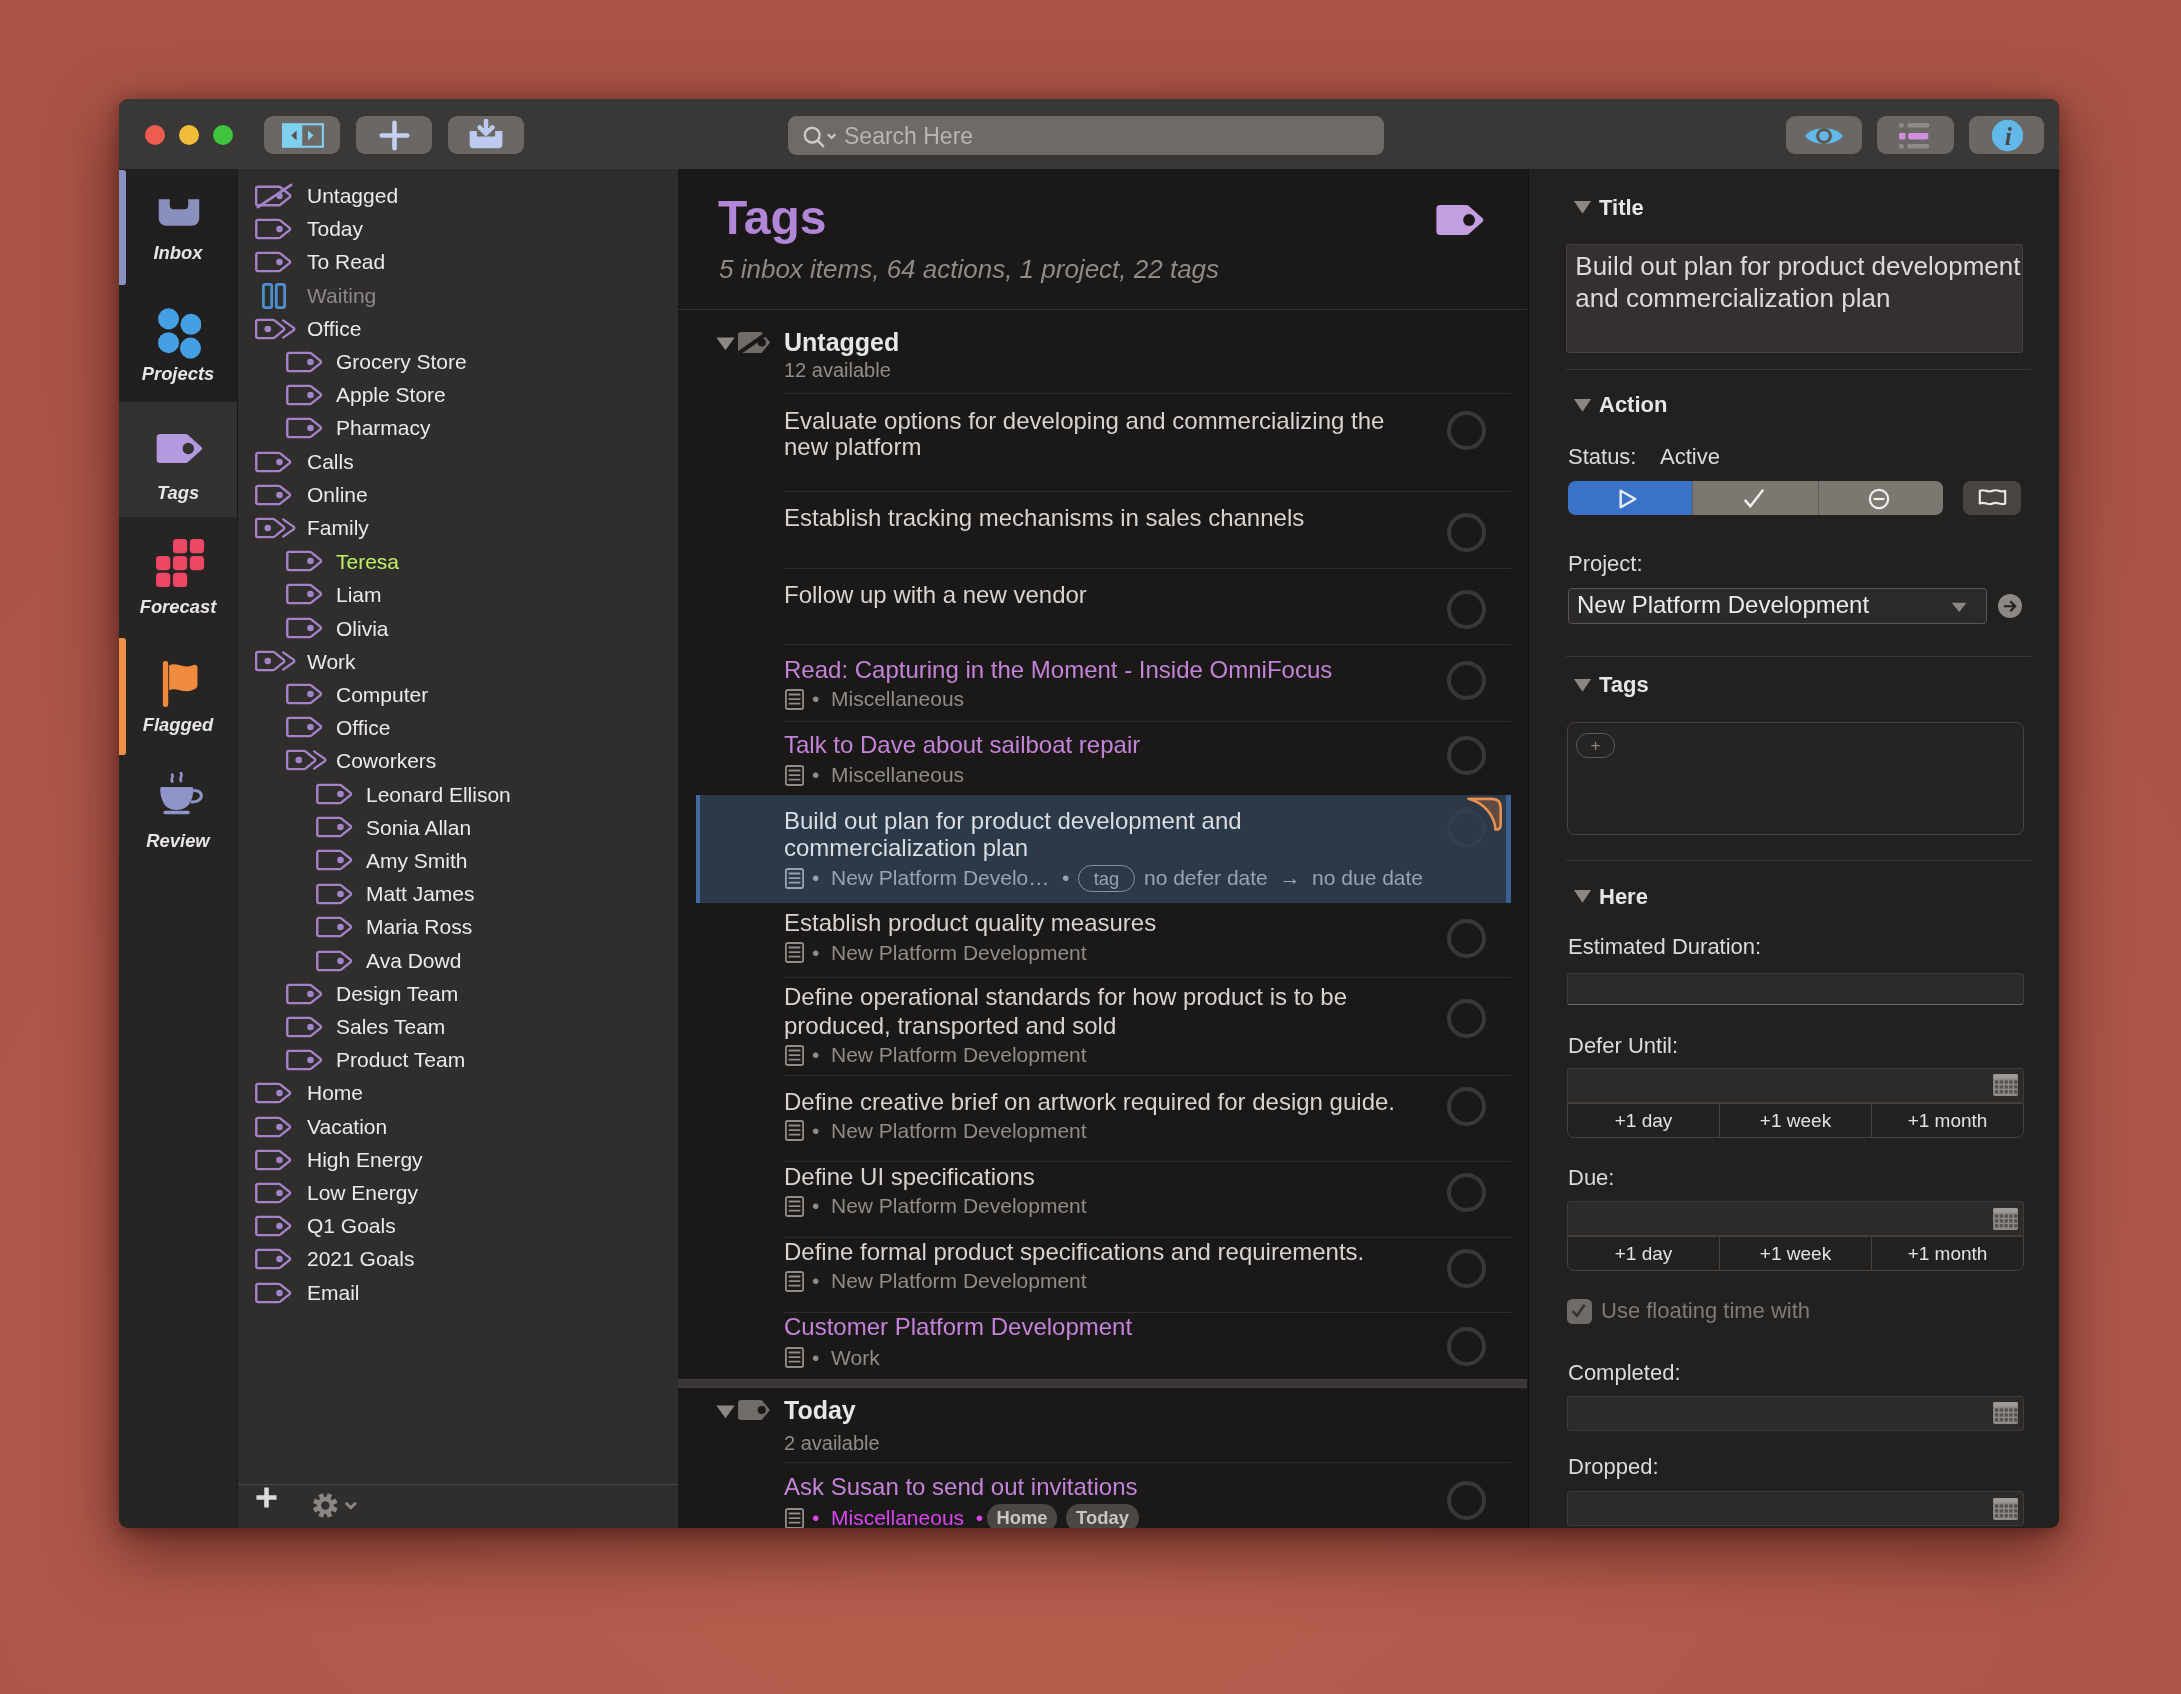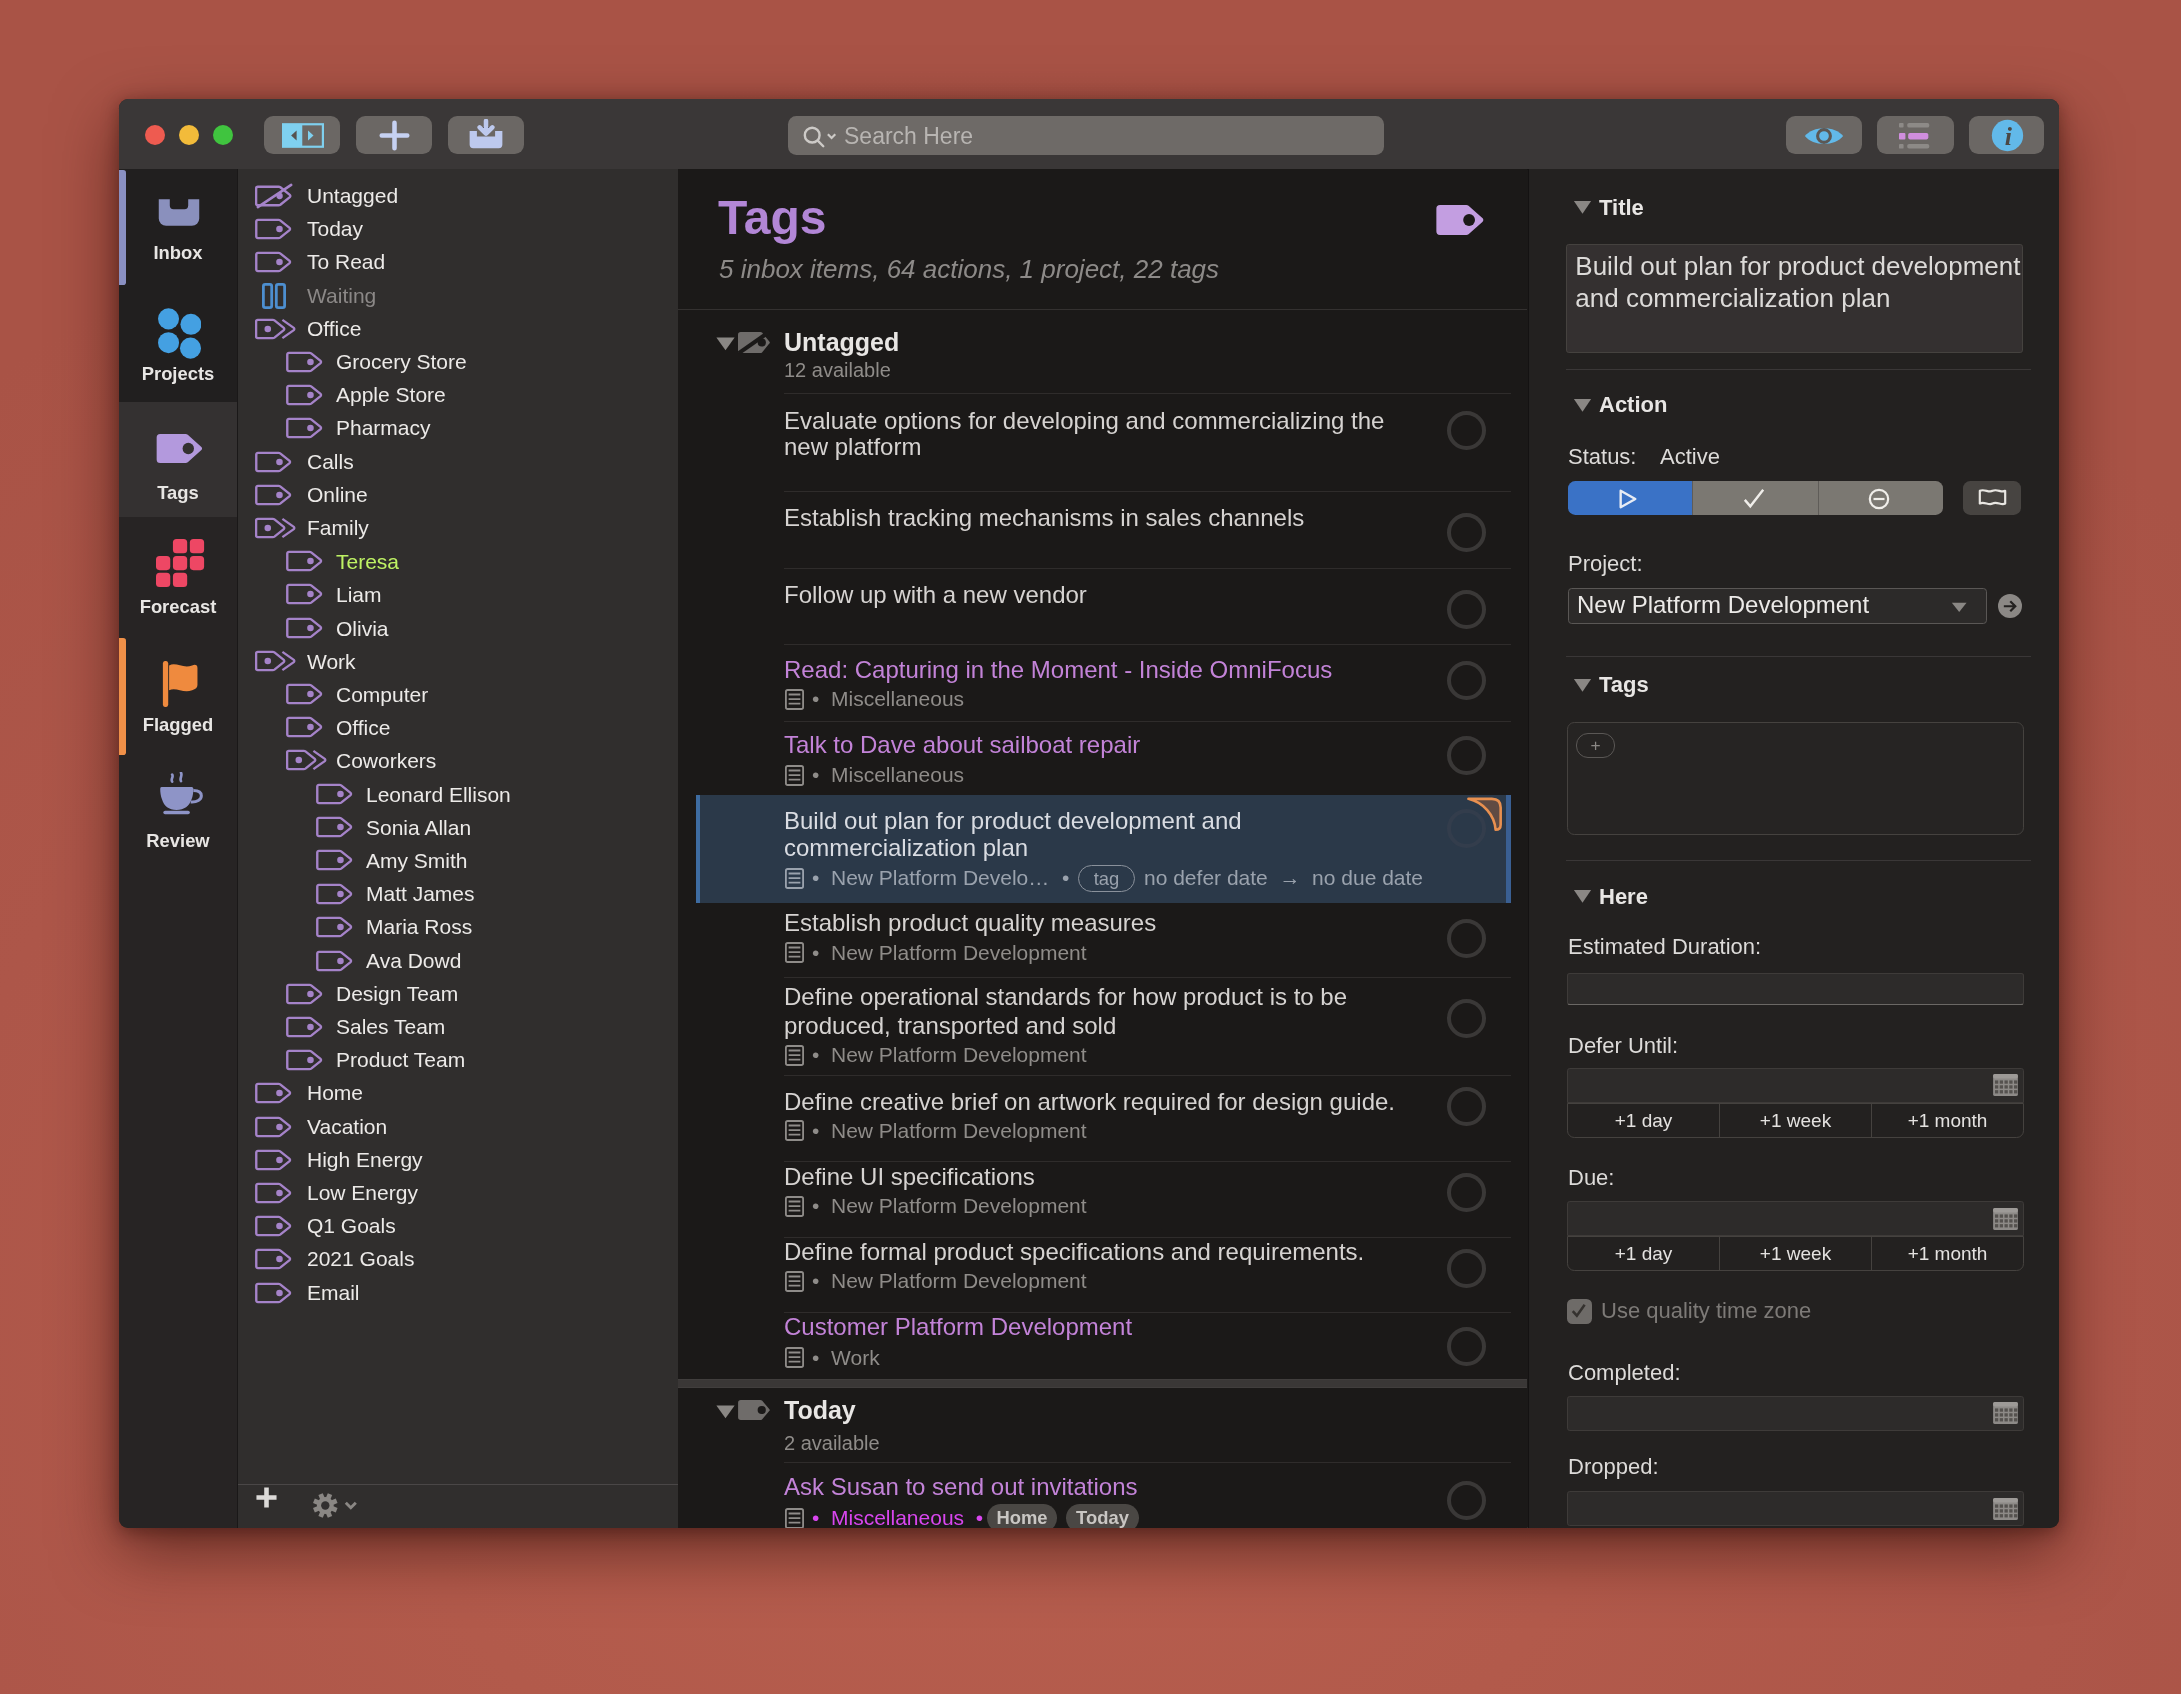--- a/index.html
+++ b/index.html
@@ -3,21 +3,21 @@
 html,body{margin:0;padding:0;}
 body{width:2181px;height:1694px;overflow:hidden;font-family:"Liberation Sans",sans-serif;
  background: radial-gradient(1561px 1286px at 46% 80%, #b85f4f 0%, #b25a4b 40%, #ad5649 70%, #a95346 100%);}
 .abs{position:absolute;}
 .win{position:absolute;left:119px;top:99px;width:1940px;height:1429px;background:#1b1918;
  border-radius:9.2px;box-shadow:0 23px 64px rgba(40,10,5,.55), 0 3.7px 16.5px rgba(40,10,5,.4), inset 0 0 0 0.9px rgba(255,255,255,.07);overflow:hidden;}
 .tb{position:absolute;left:0;top:0;width:1940px;height:70px;background:#3a3737;border-bottom:0.9px solid #161414;}
 .light{position:absolute;top:26px;width:20px;height:20px;border-radius:50%;}
 .tbtn{position:absolute;top:17.4px;height:38px;background:#6b6764;border-radius:9.2px;}
 .search{position:absolute;top:16.5px;left:669px;width:596px;height:39px;background:#6e6a67;border-radius:8.3px;}
-.persp{position:absolute;left:0;top:70px;width:118px;height:1359px;background:#272424;}
+.persp{position:absolute;left:0;top:70px;width:118px;height:1359px;background:#272424;font-style:italic;}
 .plabel{position:absolute;width:118px;text-align:center;font-weight:bold;font-size:18.4px;color:#e8e6e4;}
 .taglist{position:absolute;left:118px;top:70px;width:441px;height:1359px;background:#302e2d;border-left:0.9px solid #1a1818;box-sizing:border-box;}
 .trow{position:absolute;height:31px;display:flex;align-items:center;color:#eceae8;font-size:21px;white-space:nowrap;}
 .main{position:absolute;left:559px;top:70px;width:849px;height:1359px;background:#1b1918;}
 .sep{position:absolute;left:106px;width:727px;height:0.9px;background:#2f2c2b;}
 .line{position:absolute;white-space:nowrap;display:flex;align-items:center;height:33px;color:#d6d3d1;font-size:24px;}
 .sub{position:absolute;white-space:nowrap;display:flex;align-items:center;height:27.5px;font-size:21px;color:#8f8c89;}
 .circ{position:absolute;width:39px;height:39px;border:4.6px solid #3a3837;border-radius:50%;box-sizing:border-box;}
 .insp{position:absolute;left:1409px;top:70px;width:532px;height:1359px;background:#232120;border-left:0.9px solid #141212;box-sizing:border-box;}
 .ihead{position:absolute;font-weight:bold;font-size:22px;color:#e8e6e4;height:27.5px;display:flex;align-items:center;}
@@ -549,21 +549,21 @@
       </svg>
       <div class="p1row" style="left:38px;top:1067px;width:457px;height:35px">
         <div>+1 day</div>
         <div>+1 week</div>
         <div>+1 month</div>
       </div>
       <div class="abs" style="left:38px;top:1130px;width:25px;height:25px;background:#6e6b68;border-radius:5.5px"></div>
       <svg class="abs" style="left:41px;top:1133px" width="17.4" height="17.4" viewBox="0 0 19 19">
         <path d="M3 10 L7.5 15 L16 3" fill="none" stroke="#35322f" stroke-width="2.8"></path>
       </svg>
-      <div class="ilabel" style="left:72px;top:1128px;color:#7d7a77">Use quality time zone</div>
+      <div class="ilabel" style="left:72px;top:1128px;color:#7d7a77">Use floating time with</div>
       <div class="ilabel" style="left:39px;top:1190px">Completed:</div>
       <div class="ifield" style="left:38px;top:1227px;width:457px;height:35px;border-radius:2.8px"></div>
       <svg class="abs" style="left:464px;top:1233px" width="25" height="22" viewBox="0 0 27 24">
         <rect x="0" y="0" width="27" height="24" rx="2" fill="#8d8a87"></rect>
         <rect x="0" y="0" width="27" height="5" rx="2" fill="#9d9a97"></rect>
         <rect x="2.0" y="7.0" width="3.6" height="3.6" fill="#55524f"></rect>
         <rect x="7.2" y="7.0" width="3.6" height="3.6" fill="#55524f"></rect>
         <rect x="12.4" y="7.0" width="3.6" height="3.6" fill="#55524f"></rect>
         <rect x="17.6" y="7.0" width="3.6" height="3.6" fill="#55524f"></rect>
         <rect x="22.8" y="7.0" width="3.6" height="3.6" fill="#55524f"></rect>

